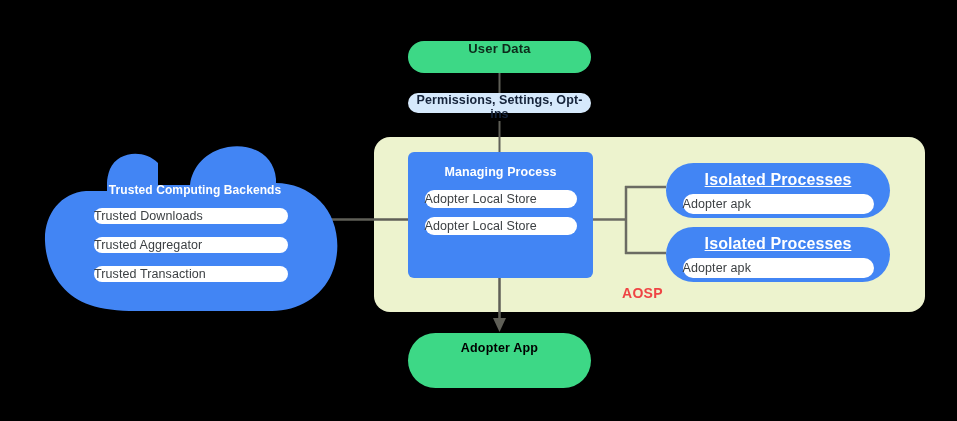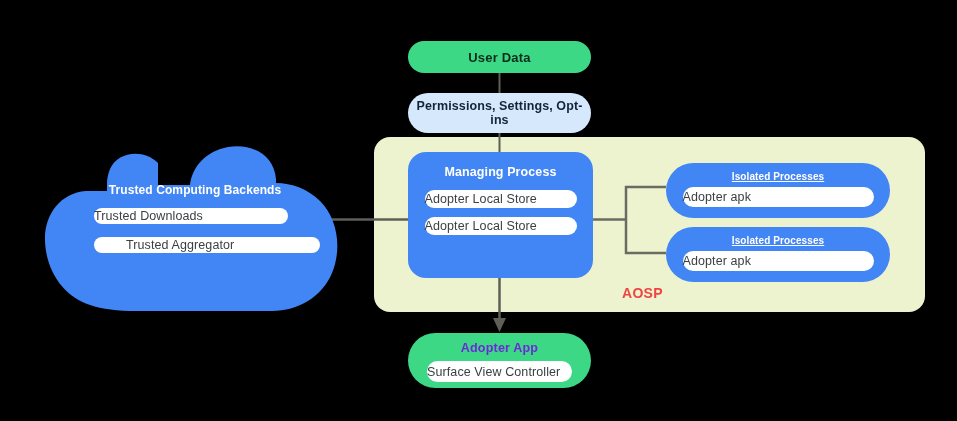--- a/index.html
+++ b/index.html
@@ -20,21 +20,21 @@
     inset: 0;
     width: 957px;
     height: 421px;
   }
 
   
   .pill {
     position: absolute;
     box-sizing: border-box;
     display: flex;
-    align-items: center;
+    align-items: flex-start;
     justify-content: center;
     text-align: center;
     border-radius: 999px;
   }
 
   .inner-pill {
     background: #ffffff;
     border-radius: 999px;
     display: flex;
     align-items: center;
@@ -76,37 +76,37 @@
     font-size: 13px;
     font-weight: bold;
     letter-spacing: .2px;
   }
 
   
   #permissions {
     left: 408px;
     top: 93px;
     width: 183px;
-    height: 40px;
+    height: 20px;
     background: #D6E9FC;
     color: #15233a;
     font-size: 12.5px;
     font-weight: bold;
     letter-spacing: .1px;
   }
 
   
   #managing-process {
     position: absolute;
     left: 408px;
     top: 152px;
     width: 185px;
     height: 126px;
     background: #4285F4;
-    border-radius: 18px;
+    border-radius: 6px;
     box-sizing: border-box;
     padding-top: 13px;
     display: flex;
     flex-direction: column;
     align-items: center;
   }
   #managing-process .mp-title {
     color: #ffffff;
     font-size: 12.5px;
     font-weight: bold;
@@ -132,21 +132,21 @@
     box-sizing: border-box;
     padding-top: 8px;
     display: flex;
     flex-direction: column;
     align-items: center;
   }
   #iso-1 { top: 163px; }
   #iso-2 { top: 227px; }
   .iso .iso-title {
     color: #ffffff;
-    font-size: 10px;
+    font-size: 16px;
     font-weight: bold;
     text-decoration: underline;
     letter-spacing: .1px;
   }
   .iso .inner-pill {
     width: 191px;
     height: 20px;
     margin-top: 5px;
   }
 
@@ -170,40 +170,40 @@
     font-weight: bold;
     letter-spacing: .1px;
   }
   .cloud-pill {
     position: absolute;
     left: 54px;
     width: 194px;
     height: 16px;
   }
   #cloud-pill-1 { top: 63px; }
-  #cloud-pill-2 { top: 92px; padding-left: 32px; }
+  #cloud-pill-2 { top: 92px; }
   #cloud-pill-3 { top: 121px; }
 
   
   #adopter-app {
     position: absolute;
     left: 408px;
     top: 333px;
     width: 183px;
     height: 55px;
     background: #3DD886;
     border-radius: 999px;
     box-sizing: border-box;
     padding-top: 8px;
     display: flex;
     flex-direction: column;
     align-items: center;
   }
   #adopter-app .aa-title {
-    color: #6d28d9;
+    color: #000000;
     font-size: 12.5px;
     font-weight: bold;
     letter-spacing: .2px;
   }
   #adopter-app .inner-pill {
     width: 145px;
     height: 21px;
     margin-top: 6px;
   }
 
@@ -271,20 +271,23 @@
         L 118 40
         Z"></path>
     </svg>
     <div id="cloud-title">Trusted Computing Backends</div>
     <div id="cloud-pill-1" class="cloud-pill inner-pill">
       <span>Trusted Downloads</span>
     </div>
     <div id="cloud-pill-2" class="cloud-pill inner-pill">
       <span>Trusted Aggregator</span>
     </div>
+    <div id="cloud-pill-3" class="cloud-pill inner-pill">
+      <span>Trusted Transaction</span>
+    </div>
   </div>
 
   <div id="managing-process">
     <div class="mp-title">
       <div>Managing Process</div>
     </div>
     <div class="inner-pill store-1">
       <span>Adopter Local Store</span>
     </div>
     <div class="inner-pill store-2">
@@ -301,18 +304,15 @@
 
   <div id="iso-2" class="iso">
     <div class="iso-title">Isolated Processes</div>
     <div class="inner-pill">
       <span>Adopter apk</span>
     </div>
   </div>
 
   <div id="adopter-app">
     <div class="aa-title">Adopter App</div>
-    <div class="inner-pill">
-      <span>Surface View Controller</span>
-    </div>
   </div>
 
 </div>
 
 </body></html>

